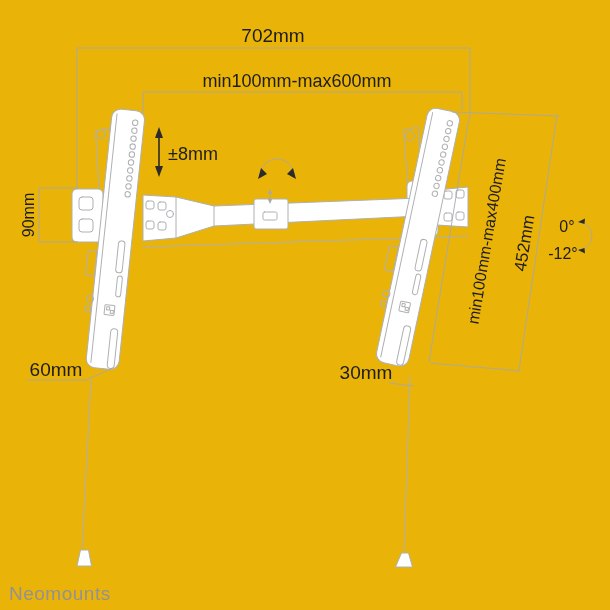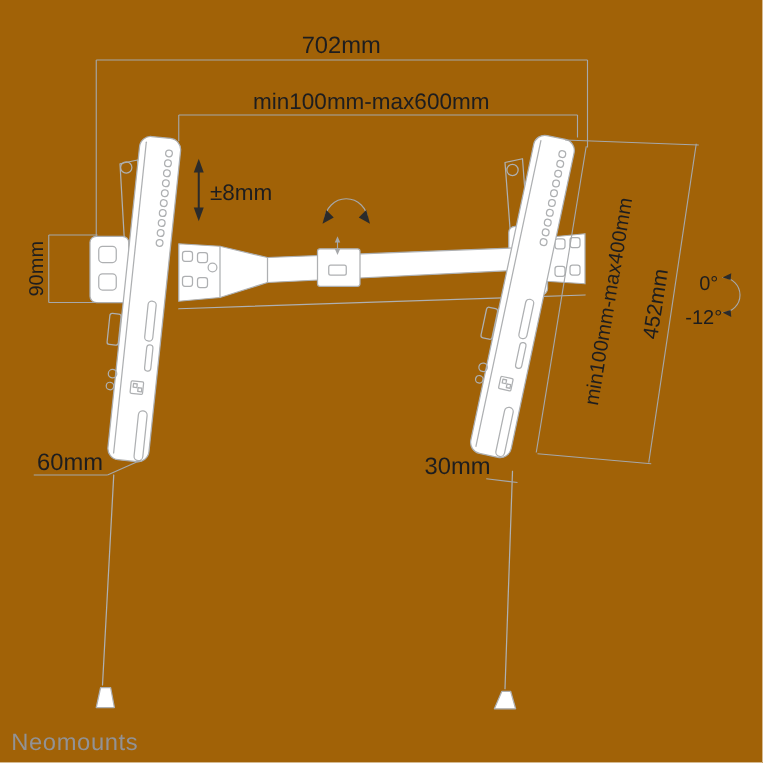--- a/index.html
+++ b/index.html
@@ -1,16 +1,16 @@
 <!DOCTYPE html>
 <html><head>
 <meta charset="utf-8">
 <style>
   html,body{margin:0;padding:0;background:#fff;}
-  .stage{position:relative;width:610px;height:610px;background:#a16207;overflow:hidden;
+  .stage{position:relative;width:610px;height:610px;background:#eab308;overflow:hidden;
          font-family:"Liberation Sans",sans-serif;}
   svg text{font-family:"Liberation Sans",sans-serif;fill:#1d1d1f;}
   .draw{stroke:#aeb0b2;fill:none;stroke-width:1;stroke-linejoin:round;stroke-linecap:round;}
   .drawf{stroke:#aeb0b2;fill:#ffffff;stroke-width:1;stroke-linejoin:round;}
   .dim{stroke:#a6a8aa;fill:none;stroke-width:0.9;}
   .dark{fill:#2b2b2b;stroke:none;}
   .gray-arrow{fill:#a6a8aa;stroke:none;}
   .t19{font-size:19px;}
   .t18{font-size:18px;}
   .t17{font-size:17px;}

